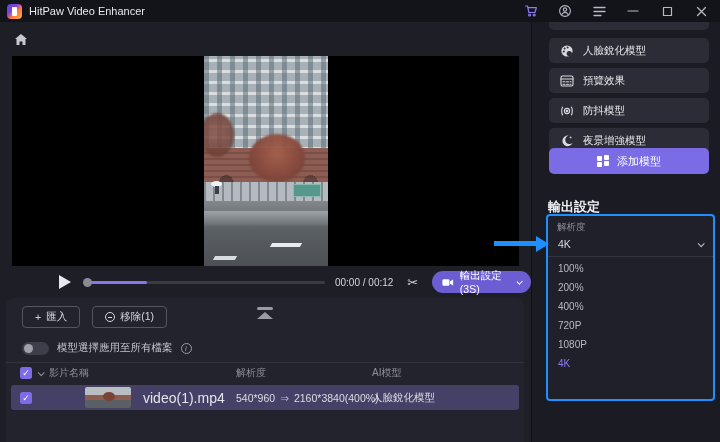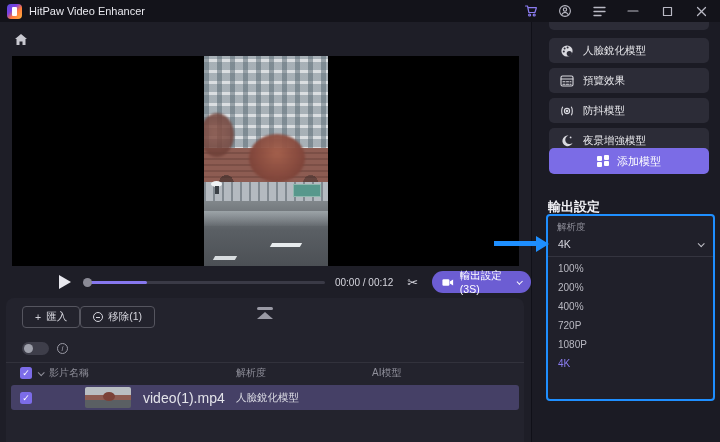--- a/index.html
+++ b/index.html
@@ -68,21 +68,21 @@
                  display:flex; align-items:center; gap:6px; color:#fff; font-size:10.5px; cursor:pointer; }
   .chev { display:inline-block; width:5px; height:5px; border-right:1.4px solid currentColor;
           border-bottom:1.4px solid currentColor; transform:rotate(45deg) translateY(-1px); }
 
   
   .listpanel { position:absolute; top:276px; left:6px; width:518px; height:144px;
                background:#23232d; border-radius:8px 8px 0 0; }
   .lp-toolbar { display:flex; align-items:center; height:38px; padding:0 16px; position:relative; }
   .tool-btn { height:22px; padding:0 12px; border:1px solid #55555f; border-radius:4px; background:transparent;
               color:#d6d6de; font-size:10.5px; display:flex; align-items:center; gap:5px; cursor:pointer; }
-  .tool-btn + .tool-btn { margin-left:0; }
+  .tool-btn + .tool-btn { margin-left:12px; }
   .minus-circle { width:10px; height:10px; border:1px solid #d6d6de; border-radius:50%; position:relative; }
   .minus-circle::after { content:""; position:absolute; left:2px; top:3.5px; width:4px; height:1.2px; background:#d6d6de; }
   .eject { position:absolute; left:50%; transform:translateX(-50%); top:9px; cursor:pointer; }
   .eject .bar { width:16px; height:2.5px; background:#9a9aa5; border-radius:2px; margin-bottom:2.5px; }
   .eject .tri { width:16px; height:7px; background:#9a9aa5; clip-path:polygon(50% 0, 100% 100%, 0 100%); }
   .lp-toggle-row { display:flex; align-items:center; gap:8px; height:24px; padding:0 16px; }
   .toggle { width:27px; height:13px; border-radius:7px; background:#3e3e4a; position:relative; cursor:pointer; }
   .toggle .knob { position:absolute; left:2px; top:2px; width:9px; height:9px; border-radius:50%; background:#9ea0ab; }
   .toggle-label { font-size:10.5px; color:#c4c4cd; }
   .info-ic { width:11px; height:11px; border:1px solid #9a9aa5; border-radius:50%; color:#9a9aa5;
@@ -248,40 +248,46 @@
         <div class="eject">
           <div class="bar"></div>
             <div class="tri"></div>
         </div>
       </div>
 
       <div class="lp-toggle-row">
         <div class="toggle">
             <div class="knob"></div>
           </div>
+        <span class="toggle-label">模型選擇應用至所有檔案</span>
         <span class="info-ic">i</span>
       </div>
 
       <div class="lp-divider"></div>
 
       <div class="grid-row lp-header">
         <div class="h-first">
           <span class="checkbox">✓</span>
           <span class="chev hdr-chev"></span>
           <span>影片名稱</span>
         </div>
         <div>解析度</div>
         <div>AI模型</div>
       </div>
 
       <div class="grid-row file-row">
         <div class="r-first">
           <span class="checkbox">✓</span>
           <div class="thumb"></div>
           <span class="file-name">video(1).mp4</span>
+        </div>
+        <div class="res-cell">
+          <span>540*960</span>
+          <span class="res-arrow">⇒</span>
+          <span>2160*3840(400%)</span>
         </div>
         <div class="model-cell">人臉銳化模型</div>
       </div>
     </div>
   </div>
 
   <div class="right">
     <div class="btn-sliver"></div>
 
     <div class="side-btn" style="top:16px">

